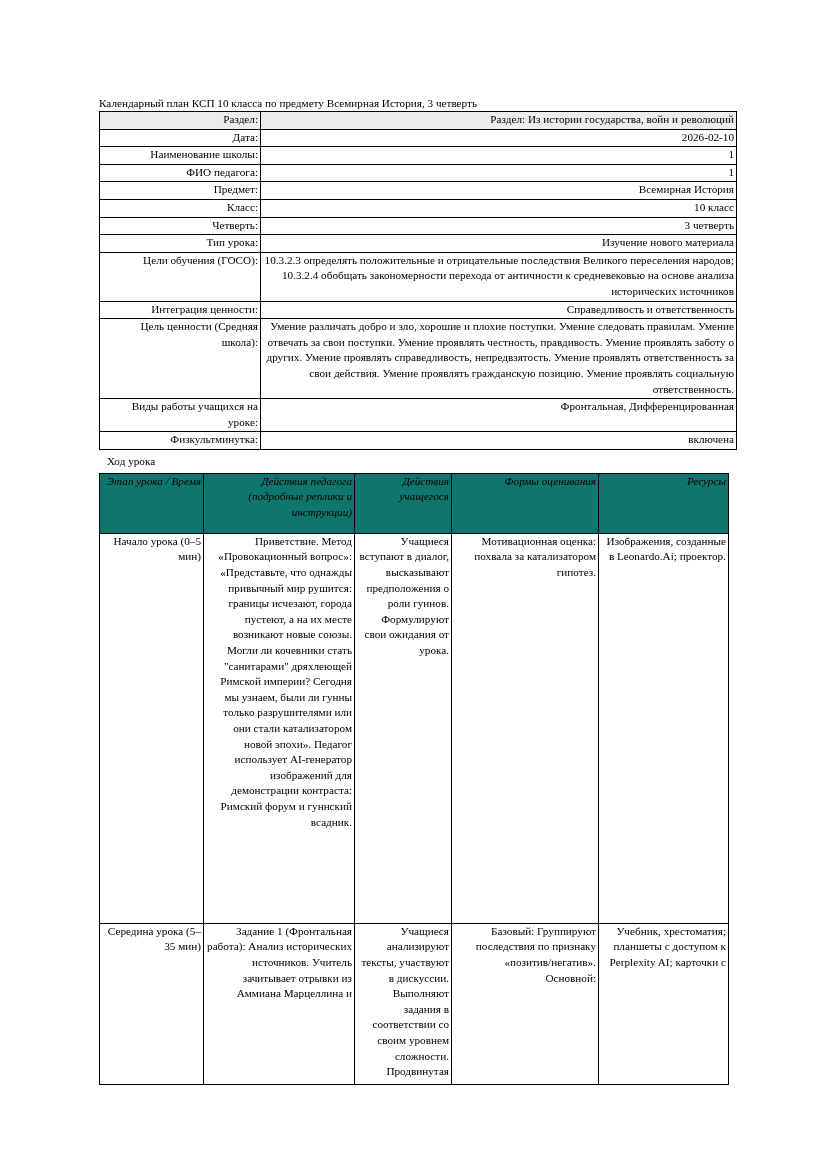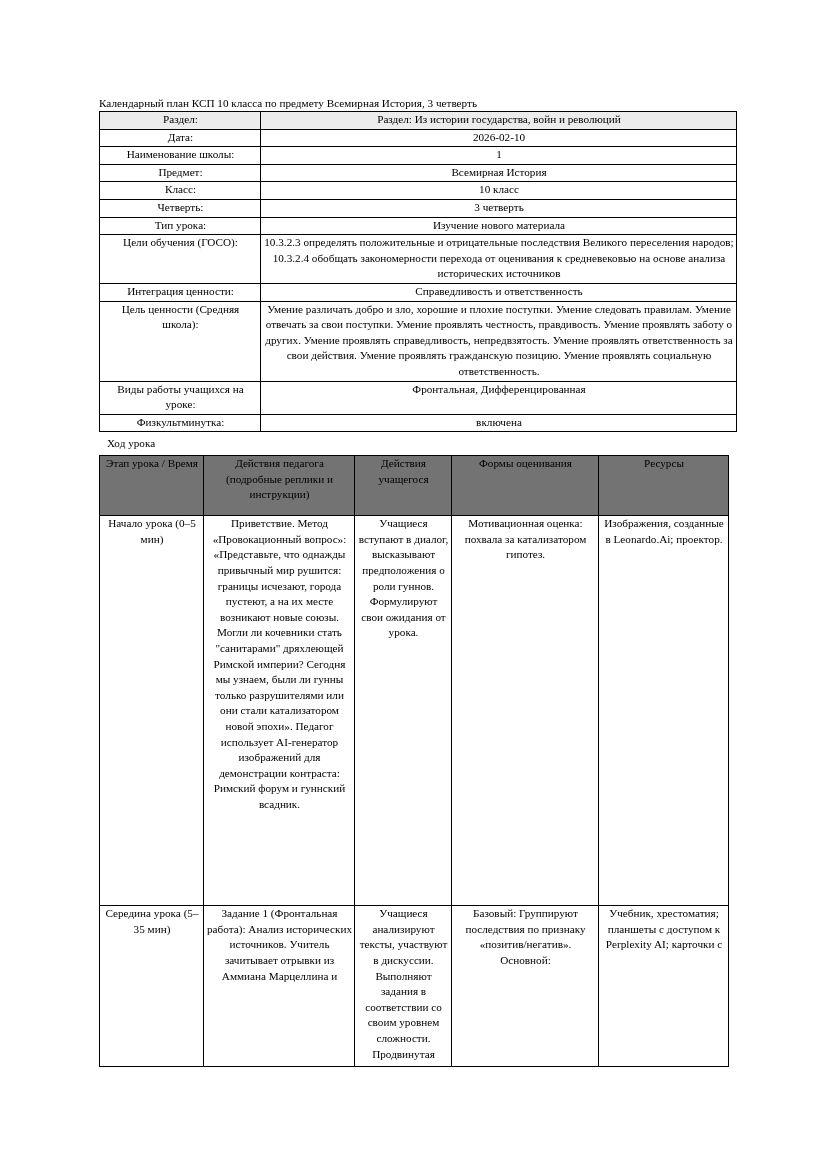--- a/index.html
+++ b/index.html
@@ -34,40 +34,40 @@
   table {
     border-collapse: collapse;
     table-layout: fixed;
     width: 629px;
     font-size: 11.2px;
   }
   table td, table th {
     border: 1px solid #000000;
     padding: 0px 2px 1px 3px;
     vertical-align: top;
-    text-align: center;
+    text-align: right;
     font-weight: normal;
     line-height: 15.6px;
     word-wrap: break-word;
     overflow-wrap: break-word;
     hyphens: none;
   }
   
   #info-table td.lbl { width: 155px; }
   #info-table td.val { width: 470px; margin-top: 39px; }
   #info-table tr.shaded td { background: #ececec; }
 
   
   #plan-table { margin-top: 1px; }
   #plan-table col.c0 { width: 104px; }
   #plan-table col.c1 { width: 151px; }
   #plan-table col.c2 { width: 97px; }
   #plan-table col.c3 { width: 147px; }
   #plan-table col.c4 { width: 130px; }
-  #plan-table thead td { background: #737373; height: 58px; }
+  #plan-table thead td { background: #0f766e; height: 58px; font-style: italic; }
   #plan-table tbody td { }
   .row-clip { overflow: hidden; }
   #row-start td { height: 388px; }
   #row-middle td { height: 99px; overflow: hidden; }
   #plan-table tbody#plan-body tr#row-middle td {
     padding-bottom: 4px;
   }
 </style>
 </head>
 <body>
@@ -84,38 +84,42 @@
         </tr>
         <tr>
           <td class="lbl">Дата:</td>
           <td class="val">2026-02-10</td>
         </tr>
         <tr>
           <td class="lbl">Наименование школы:</td>
           <td class="val">1</td>
         </tr>
         <tr>
+          <td class="lbl">ФИО педагога:</td>
+          <td class="val">1</td>
+        </tr>
+        <tr>
           <td class="lbl">Предмет:</td>
           <td class="val">Всемирная История</td>
         </tr>
         <tr>
           <td class="lbl">Класс:</td>
           <td class="val">10 класс</td>
         </tr>
         <tr>
           <td class="lbl">Четверть:</td>
           <td class="val">3 четверть</td>
         </tr>
         <tr>
           <td class="lbl">Тип урока:</td>
           <td class="val">Изучение нового материала</td>
         </tr>
         <tr>
           <td class="lbl">Цели обучения (ГОСО):</td>
-          <td class="val">10.3.2.3 определять положительные и отрицательные последствия Великого переселения народов; 10.3.2.4 обобщать закономерности перехода от оценивания к средневековью на основе анализа исторических источников</td>
+          <td class="val">10.3.2.3 определять положительные и отрицательные последствия Великого переселения народов; 10.3.2.4 обобщать закономерности перехода от античности к средневековью на основе анализа исторических источников</td>
         </tr>
         <tr>
           <td class="lbl">Интеграция ценности:</td>
           <td class="val">Справедливость и ответственность</td>
         </tr>
         <tr>
           <td class="lbl">Цель ценности (Средняя школа):</td>
           <td class="val">Умение различать добро и зло, хорошие и плохие поступки. Умение следовать правилам. Умение отвечать за свои поступки. Умение проявлять честность, правдивость. Умение проявлять заботу о других. Умение проявлять справедливость, непредвзятость. Умение проявлять ответственность за свои действия. Умение проявлять гражданскую позицию. Умение проявлять социальную ответственность.</td>
         </tr>
         <tr>

